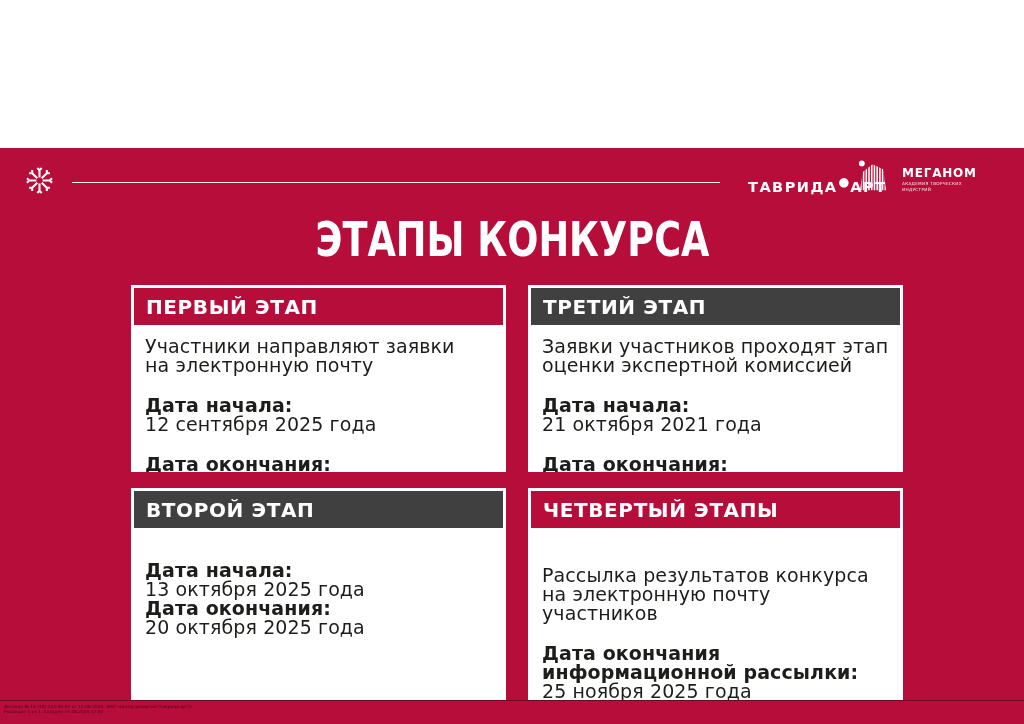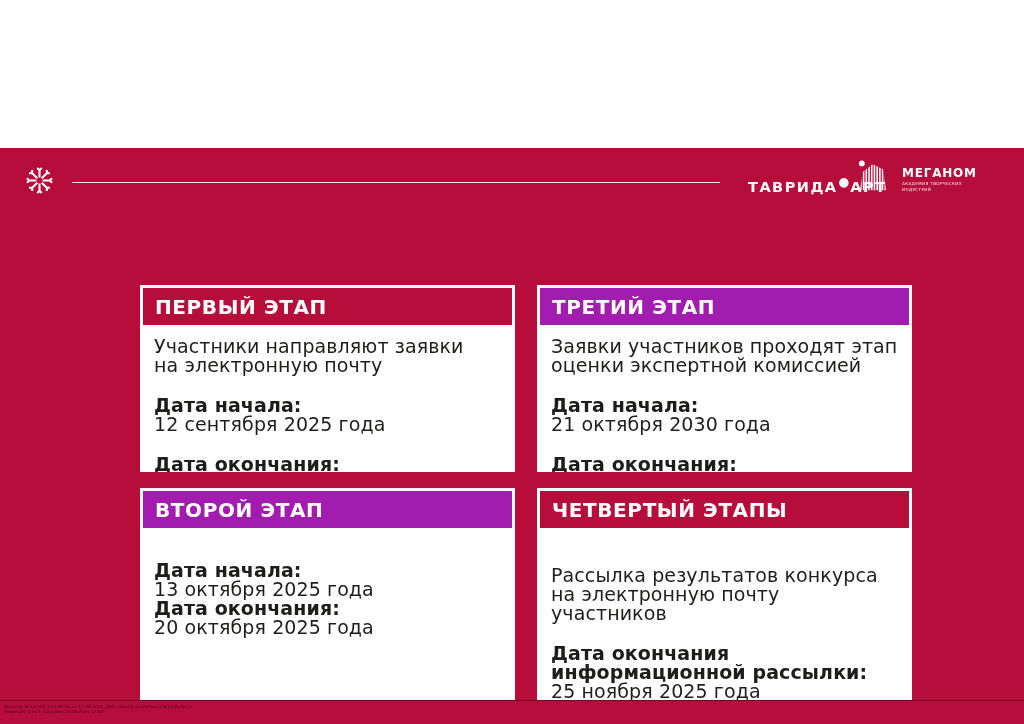--- a/index.html
+++ b/index.html
@@ -32,34 +32,34 @@
   
   .title-wrap { position: absolute; left: 0; top: 64px; width: 100%; text-align: center; }
   .page-title {
     display: inline-block; color: #ffffff; font-weight: 800; font-size: 47px;
     letter-spacing: 0px; transform: scale(0.78, 1.02); transform-origin: center;
     white-space: nowrap;
   }
 
   
   .cards {
-    position: absolute; left: 140px; top: 137px;
+    position: absolute; left: 131px; top: 137px;
     display: grid;
     grid-template-columns: 375px 375px;
     grid-template-rows: 187px 212px;
     column-gap: 22px; row-gap: 16px;
   }
   .card { background: #ffffff; padding: 3px; overflow: hidden; }
   .card__header {
     height: 37px; display: flex; align-items: center;
     color: #ffffff; font-weight: bold; font-size: 20px; letter-spacing: 0.6px;
     padding-left: 12px;
   }
   .card__header--red  { background: #b70d3a; }
-  .card__header--blue { background: #a21caf; }
+  .card__header--blue { background: #404040; }
   .card__body { padding: 12px 8px 6px 11px; color: #1d1d1b; font-size: 19px; line-height: 19px; letter-spacing: 0.1px; }
   .desc { white-space: pre-line; }
   .block { margin-top: 21px; }
   .block__label { font-weight: bold; }
   .block__value { }
   #card-vtoroy .block + .block { margin-top: 0; }
   #card-chetvertyy .desc { margin-top: 26px; }
 
   
   .bottom-line { position: absolute; left: 0; top: 552px; width: 100%; height: 1px; background: rgba(45,0,12,0.5); }
@@ -127,20 +127,23 @@
           <line x1="30.2" y1="0" x2="30.2" y2="36"></line>
         </g>
       </svg>
       <div class="meganom-text">
         <div class="meganom-title">МЕГАНОМ</div>
         <div class="meganom-sub">АКАДЕМИЯ ТВОРЧЕСКИХ</div>
         <div class="meganom-sub">ИНДУСТРИЙ</div>
       </div>
     </div>
 
+    <div class="title-wrap">
+      <div class="page-title">ЭТАПЫ КОНКУРСА</div>
+    </div>
 
     <div class="cards">
 
       <div class="card" id="card-pervyy">
         <div class="card__header card__header--red">ПЕРВЫЙ ЭТАП</div>
         <div class="card__body">
           <div class="desc">Участники направляют заявки
 на электронную почту</div>
           <div class="block">
             <div class="block__label">Дата начала:</div>
@@ -153,21 +156,21 @@
         </div>
       </div>
 
       <div class="card" id="card-tretiy">
         <div class="card__header card__header--blue">ТРЕТИЙ ЭТАП</div>
         <div class="card__body">
           <div class="desc">Заявки участников проходят этап
 оценки экспертной комиссией</div>
           <div class="block">
             <div class="block__label">Дата начала:</div>
-            <div class="block__value">21 октября 2030 года</div>
+            <div class="block__value">21 октября 2021 года</div>
           </div>
           <div class="block">
             <div class="block__label">Дата окончания:</div>
             <div class="block__value">10 ноября 2025 года</div>
           </div>
         </div>
       </div>
 
       <div class="card" id="card-vtoroy">
         <div class="card__header card__header--blue">ВТОРОЙ ЭТАП</div>

